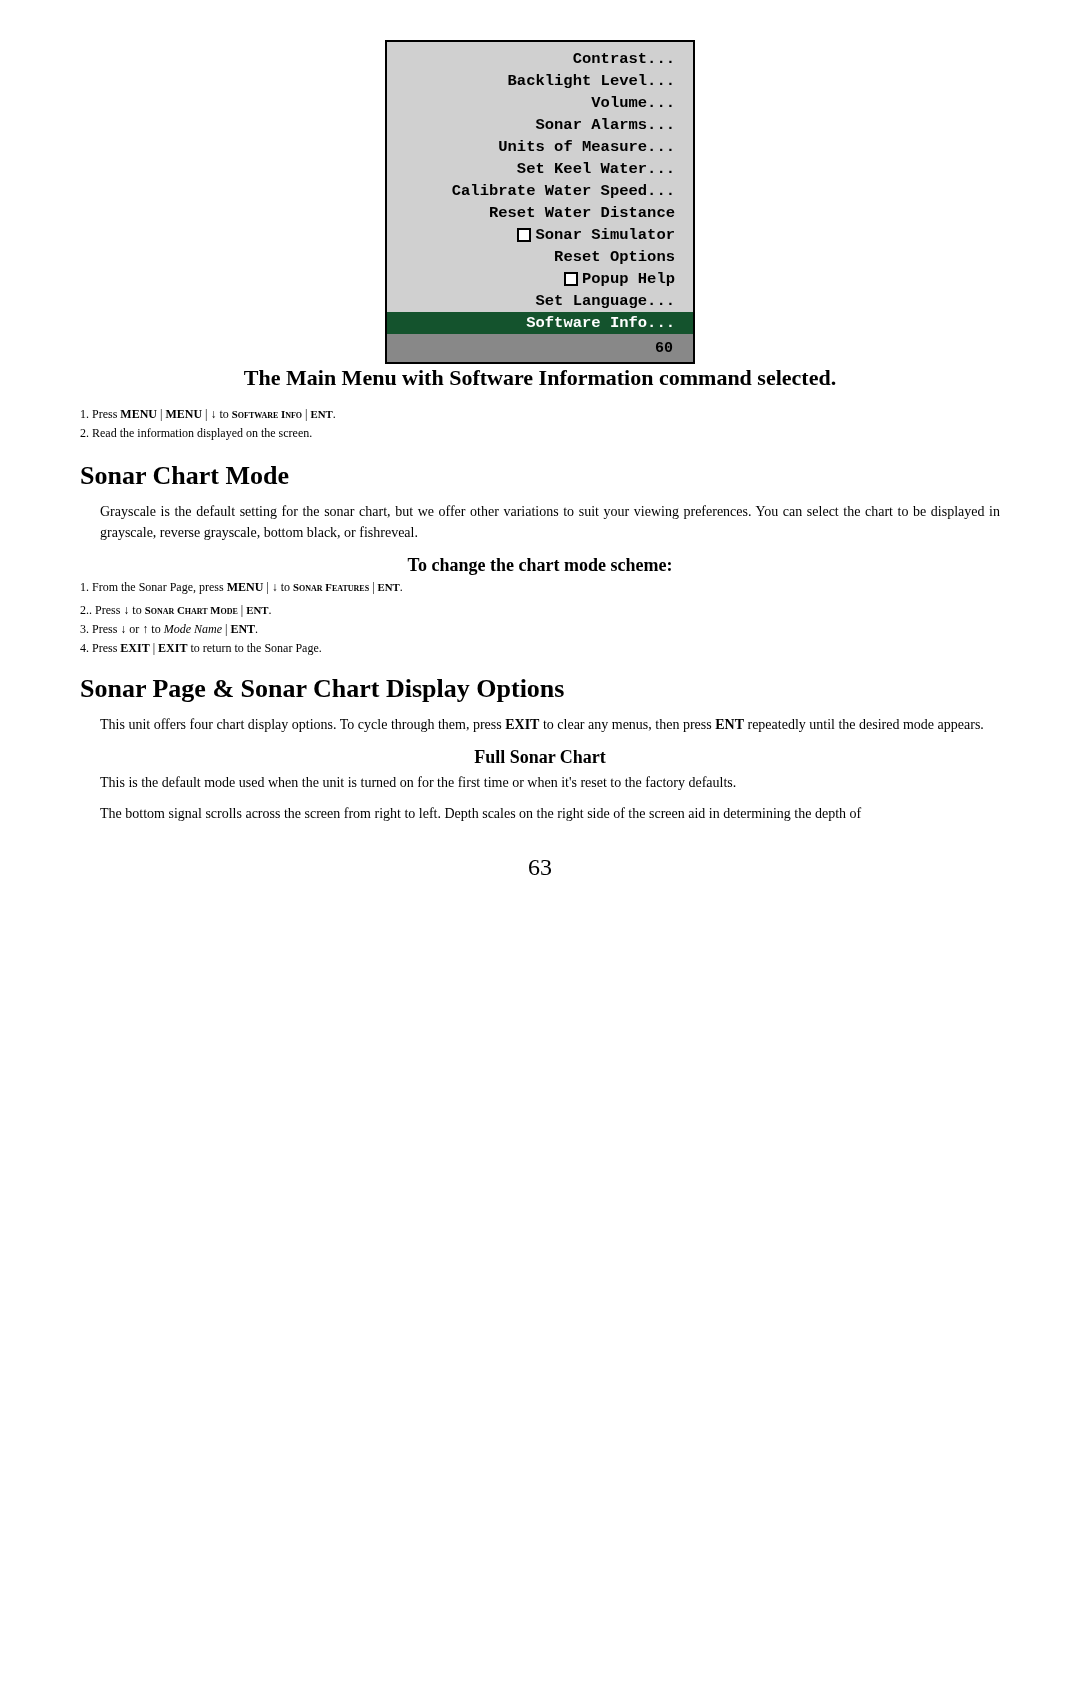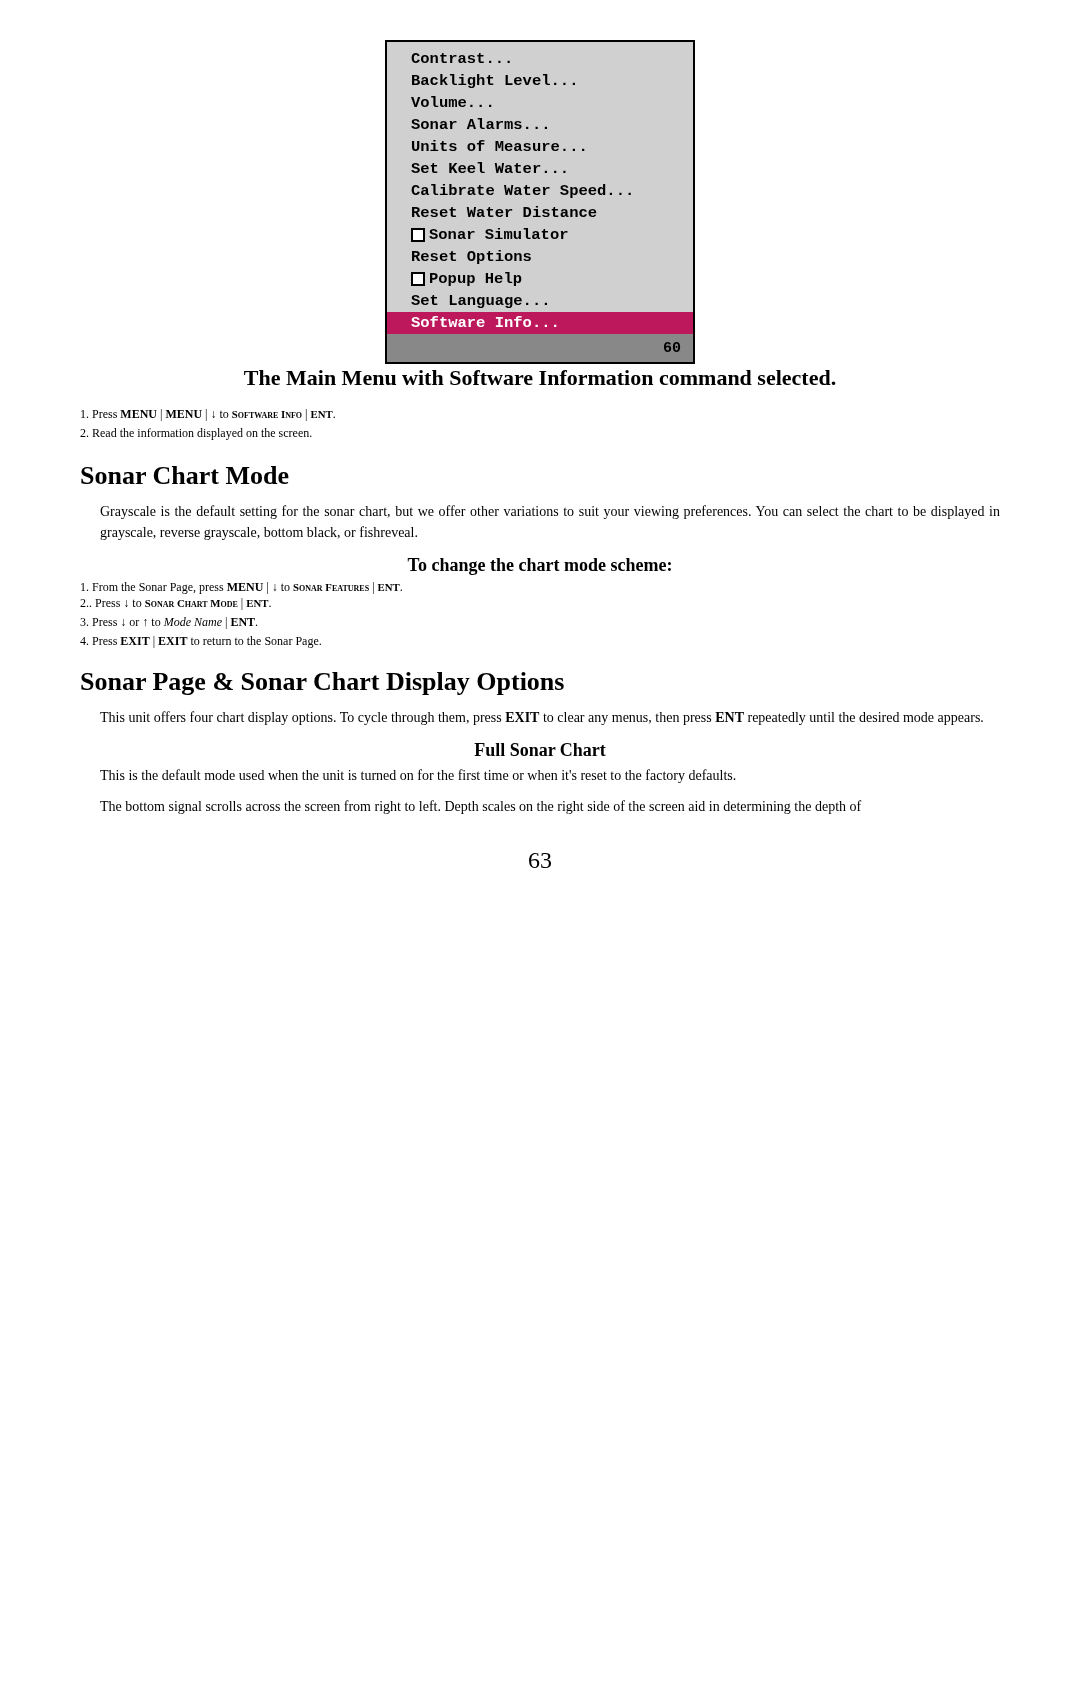--- a/index.html
+++ b/index.html
@@ -35,50 +35,51 @@
       border: 2px solid #000;
       background: #d0d0d0;
       width: 310px;
       padding: 6px 0 0 0;
       font-family: "Courier New", Courier, monospace;
       font-size: 15.5px;
       font-weight: bold;
     }
 
     .menu-item {
-      padding: 2px 24px;
+      padding: 2px 18px;
       display: flex;
       align-items: center;
       white-space: nowrap;
       cursor: default;
+      justify-content: flex-end;
     }
 
     .menu-item.selected {
-      background: #be185d;
+      background: #14532d;
       color: #ffffff;
     }
 
     .menu-item .checkbox {
       display: inline-block;
       width: 14px;
       height: 14px;
       border: 2px solid #000;
       background: #fff;
       margin-right: 4px;
       flex-shrink: 0;
     }
 
     .menu-bottom-bar {
       background: #888;
       height: 28px;
       width: 100%;
       display: flex;
       align-items: center;
       justify-content: flex-end;
-      padding-right: 12px;
+      padding-right: 20px;
       font-family: "Courier New", monospace;
       font-size: 15px;
       font-weight: bold;
       color: #000;
     }
 
     .menu-caption {
       font-family: "Times New Roman", Times, serif;
       font-size: 22px;
       font-weight: bold;
@@ -199,21 +200,21 @@
     </div>
   </div>
 
   <h2 class="section-heading">Sonar Chart Mode</h2>
 
   <p class="body-text">Grayscale is the default setting for the sonar chart, but we offer other variations to suit your viewing preferences. You can select the chart to be displayed in grayscale, reverse grayscale, bottom black, or fishreveal.</p>
 
   <p class="subsection-heading">To change the chart mode scheme:</p>
 
   <div class="steps">
-    <p style="margin-bottom:1px;">
+    <p style="margin-bottom:8px;">
       1. From the Sonar Page, press <strong>MENU</strong> | ↓ to <span class="small-caps">Sonar Features</span> | <span class="small-caps">ENT</span>.
     </p>
     <p style="margin-bottom:4px;">
       2.. Press ↓ to <span class="small-caps">Sonar Chart Mode</span> | <span class="small-caps">ENT</span>.
     </p>
     <p style="margin-bottom:4px;">
       3. Press ↓ or ↑ to <em>Mode Name</em> | <strong>ENT</strong>.
     </p>
     <p style="margin-bottom:4px;">
       4. Press <strong>EXIT</strong> | <strong>EXIT</strong> to return to the Sonar Page.

